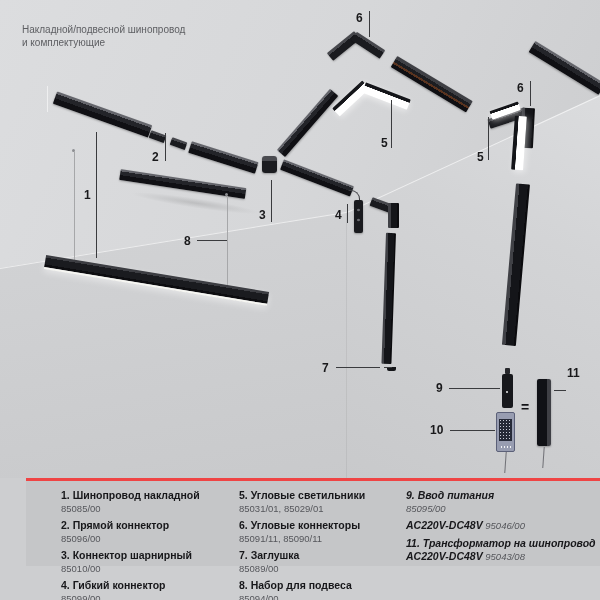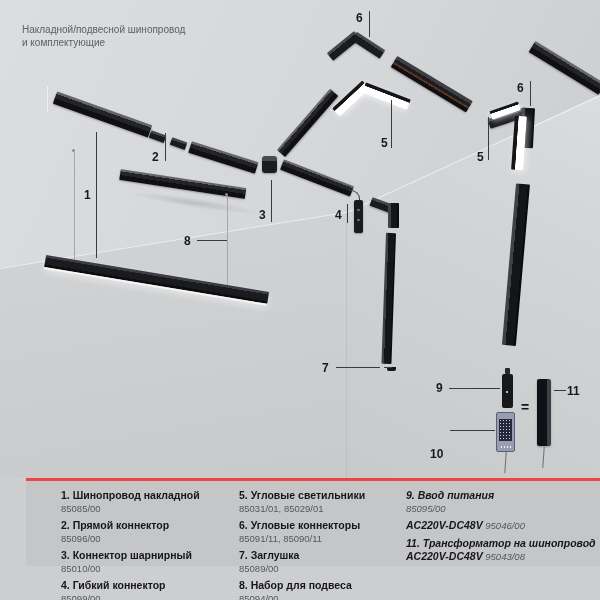--- a/index.html
+++ b/index.html
@@ -156,23 +156,23 @@
     <div class="ld" style="left:488px;top:117px;width:1px;height:43px;"></div>
     <div class="cl" style="left:517px;top:82px;">6</div>
     <div class="ld" style="left:530px;top:81px;width:1px;height:25px;"></div>
     <div class="cl" style="left:322px;top:362px;">7</div>
     <div class="ld" style="left:336px;top:367px;width:44px;height:1px;"></div>
     <div class="ld" style="left:384px;top:367px;width:8px;height:1px;"></div>
     <div class="cl" style="left:184px;top:235px;">8</div>
     <div class="ld" style="left:197px;top:240px;width:30px;height:1px;"></div>
     <div class="cl" style="left:436px;top:382px;">9</div>
     <div class="ld" style="left:449px;top:388px;width:51px;height:1px;"></div>
-    <div class="cl" style="left:430px;top:448px;">10</div>
+    <div class="cl" style="left:430px;top:424px;">10</div>
     <div class="ld" style="left:450px;top:430px;width:45px;height:1px;"></div>
-    <div class="cl" style="left:567px;top:385px;">11</div>
+    <div class="cl" style="left:567px;top:367px;">11</div>
     <div class="ld" style="left:554px;top:390px;width:12px;height:1px;"></div>
     <div class="eq" style="left:521px;top:399px;">=</div>
   </div>
 
   <div id="hdr">
     <div class="s">
       <div>Накладной/подвесной шинопровод</div>
       <div>и комплектующие</div>
     </div>
   </div>

